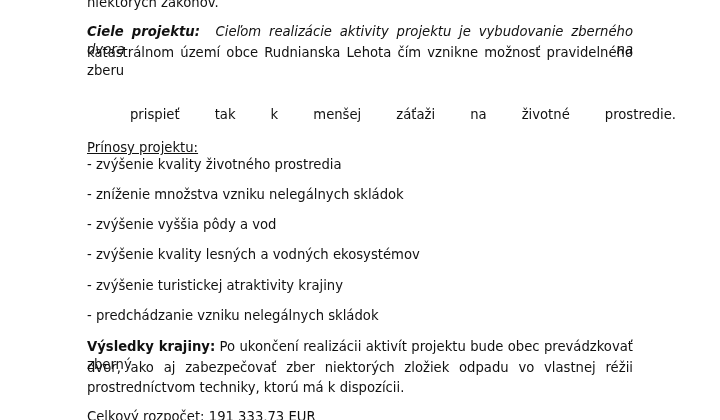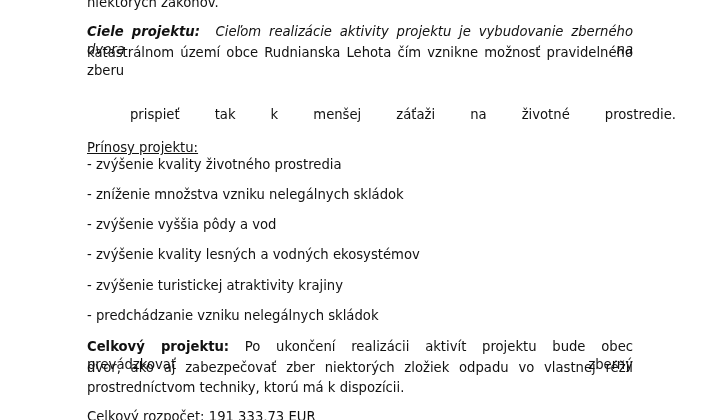--- a/index.html
+++ b/index.html
@@ -57,21 +57,21 @@
   <div>
     <div class="line" style="top:156px;">- zvýšenie kvality životného prostredia</div>
     <div class="line" style="top:186px;">-  zníženie množstva vzniku nelegálnych skládok</div>
     <div class="line" style="top:216px;">- zvýšenie vyššia pôdy a vod</div>
     <div class="line" style="top:246px;">- zvýšenie kvality lesných a vodných ekosystémov</div>
     <div class="line" style="top:277px;">- zvýšenie turistickej atraktivity krajiny</div>
     <div class="line" style="top:307px;">- predchádzanie vzniku nelegálnych skládok</div>
   </div>
 
   <div class="line justify" style="top:338px;">
-    <span class="bold">Celkový projektu:</span>
+    <span class="bold">Výsledky krajiny:</span>
     <span>Po ukončení realizácii aktivít projektu bude obec prevádzkovať zberný</span>
   </div>
   <div class="line justify" style="top:359px;">dvor, ako aj zabezpečovať zber niektorých zložiek odpadu vo vlastnej réžii</div>
   <div class="line" style="top:379px;">prostredníctvom techniky, ktorú má k dispozícii.</div>
 
   <div class="line" style="top:408px;">Celkový rozpočet: 191 333,73 EUR</div>
 
 </div>
 
 </body></html>

